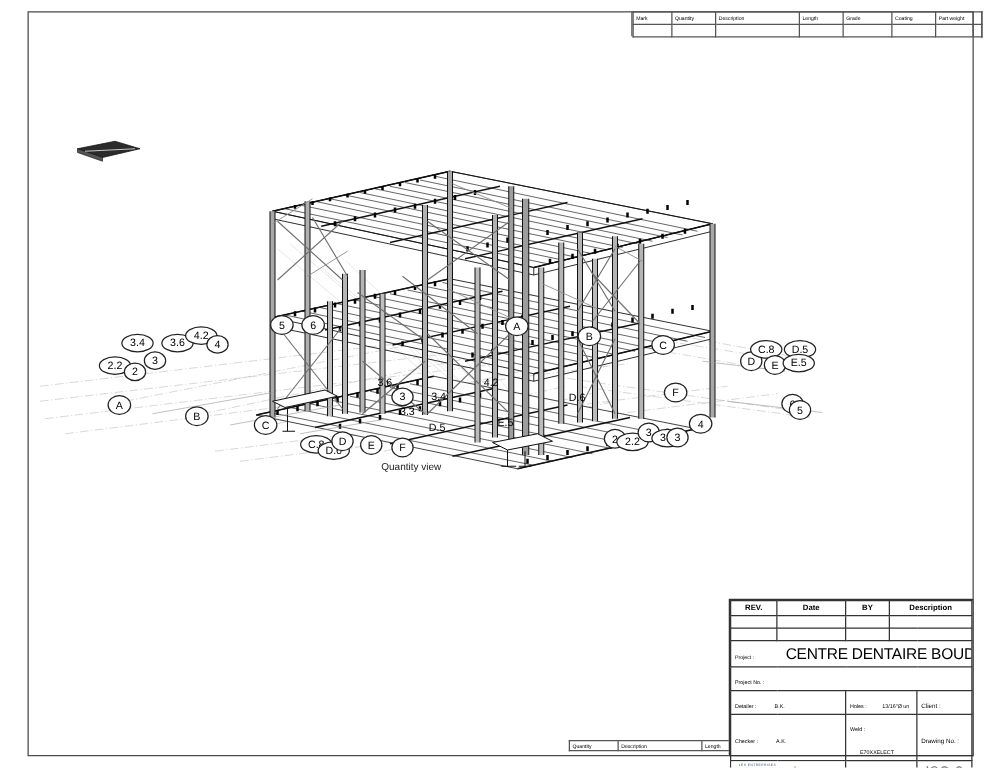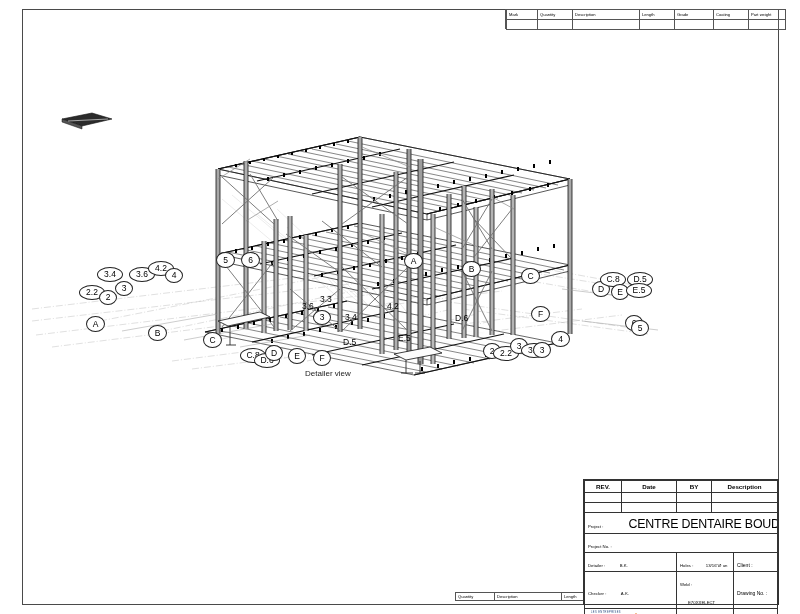--- a/index.html
+++ b/index.html
@@ -537,30 +537,30 @@
       <span>C</span>
     </div>
   <div class="bub" style="left:509px;top:297px;width:17px;height:14px;">
       <span>F</span>
     </div>
   <div class="bub" style="left:291px;top:301px;width:16px;height:13px;">
       <span>3</span>
     </div>
 
   <div class="mlbl" style="left:280px;top:292px;">3.6</div>
-  <div class="mlbl" style="left:298px;top:285px;">3.3</div>
+  <div class="mlbl" style="left:298px;top:315px;">3.3</div>
   <div class="mlbl" style="left:323px;top:303px;">3.4</div>
   <div class="mlbl" style="left:365px;top:292px;">4.2</div>
   <div class="mlbl" style="left:433px;top:304px;">D.6</div>
   <div class="mlbl" style="left:321px;top:328px;">D.5</div>
   <div class="mlbl" style="left:376px;top:324px;">E.5</div>
 
 </div>
 
-<div id="iso-caption">Detailer view</div>
+<div id="iso-caption">Quantity view</div>
 
 <div id="bom-top">
   <table>
     <tbody>
         <tr>
       <td style="width:26px">Mark</td>
       <td style="width:30px">Quantity</td>
       <td style="width:62px">Description</td>
       <td style="width:30px">Length</td>
       <td style="width:34px">Grade</td>

